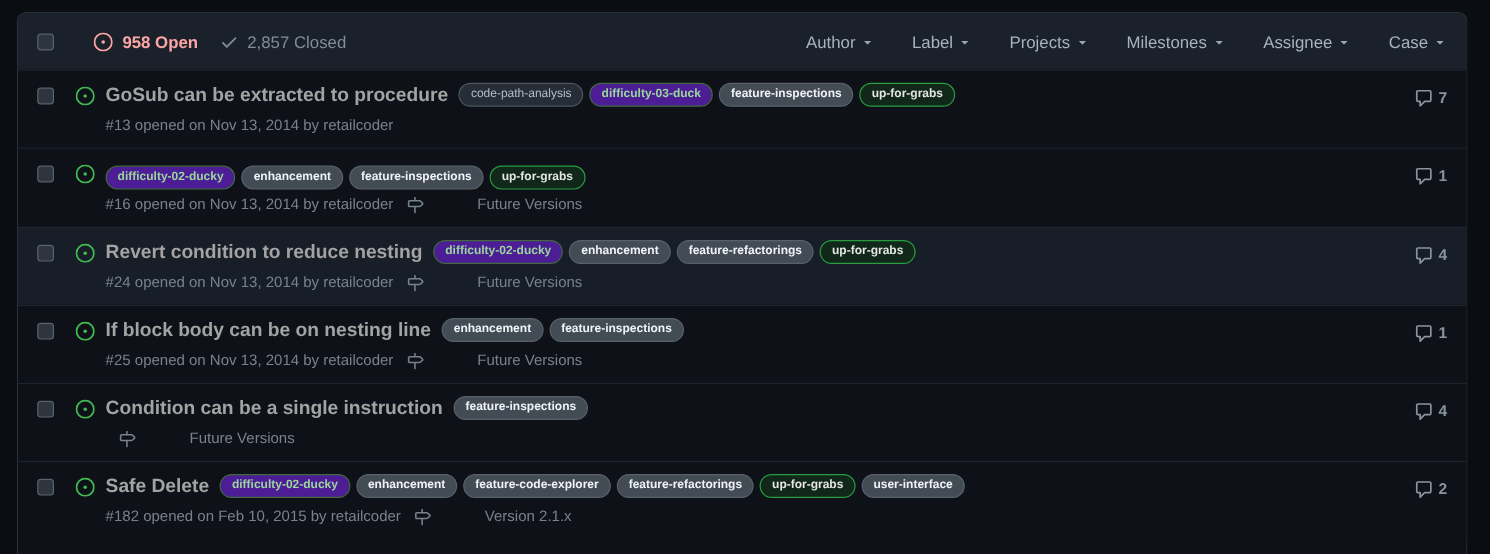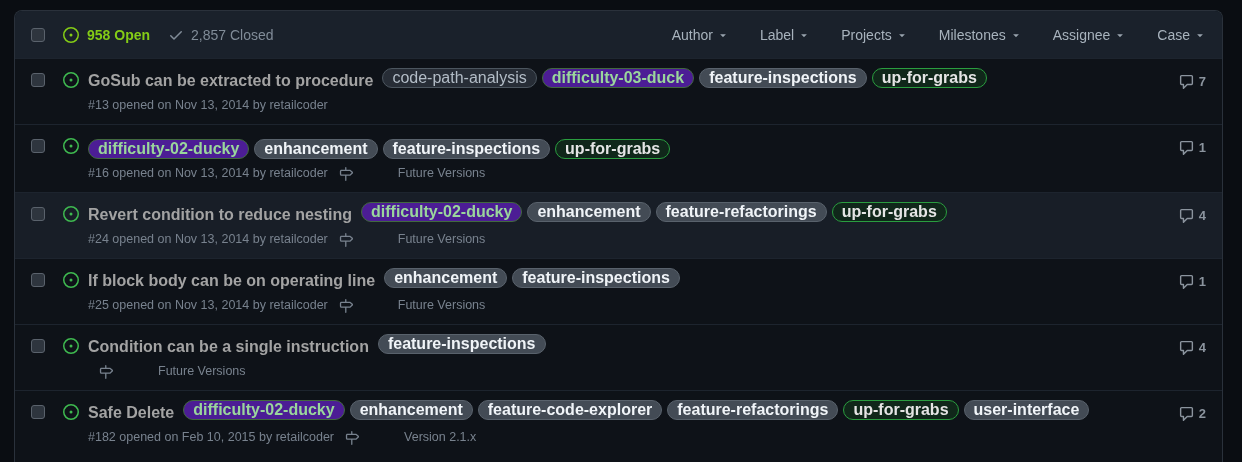--- a/index.html
+++ b/index.html
@@ -22,21 +22,21 @@
     border-radius: 7px 7px 0 0;
     display: flex; align-items: center;
     padding: 0 16px;
   }
   .checkbox {
     appearance: none; -webkit-appearance: none;
     width: 14px; height: 14px; flex: none;
     background: #2e353e; border: 1px solid #5a626c; border-radius: 3px;
     cursor: pointer;
   }
-  .open-toggle { display: flex; align-items: center; margin-left: 18px; color: #84cc16; cursor: pointer; }
+  .open-toggle { display: flex; align-items: center; margin-left: 33px; color: #fca5a5; cursor: pointer; }
   .open-toggle svg { flex: none; }
   .open-toggle .lbl { font-size: 14px; font-weight: 700; margin-left: 8px; }
   .closed-toggle { display: flex; align-items: center; margin-left: 18px; color: #818c98; cursor: pointer; }
   .closed-toggle .lbl { font-size: 14px; margin-left: 7px; }
   .spacer { flex: 1; }
   .filters { display: flex; align-items: center; }
   .filter {
     display: flex; align-items: center; margin-left: 31px;
     color: #a8b3bd; font-size: 14px; cursor: pointer;
   }
@@ -54,21 +54,21 @@
   .issue-main { flex: 1; margin-left: 9px; min-width: 0; }
   .title-line { line-height: 24px; }
   .issue-title {
     font-size: 16px; font-weight: 700; color: #a3a3a3;
     text-decoration: none; cursor: pointer; margin-right: 4px;
   }
   .labels-inline { display: inline; }
   .label {
     display: inline-block; vertical-align: 3px;
     height: 20px; line-height: 18px; padding: 0 9px;
-    border-radius: 10px; font-size: 16px; margin-left: 5px;
+    border-radius: 10px; font-size: 10px; margin-left: 5px;
     cursor: pointer; white-space: nowrap;
   }
   .label.outline   { background: #272d36; border: 1px solid #4c565f; color: #b3bdc7; font-weight: 400; }
   .label.difficulty{ background: #4c1d95; border: 1px solid #42693f; color: #9ad69c; font-weight: 700; }
   .label.solid     { background: #434b55; border: 1px solid #59626c; color: #f0f4f8; font-weight: 700; }
   .label.grabs     { background: #10271a; border: 1px solid #2a9d3f; color: #e5e5e5; font-weight: 700; }
   .labels-row { margin-top: 5px; }
   .labels-row .label:first-child { margin-left: 0; }
   .issue-meta {
     margin-top: 3px; font-size: 12.5px; color: #78828e;
@@ -228,21 +228,21 @@
   </div>
 
   <div class="issue-row">
     <input type="checkbox" class="checkbox" style="">
     <svg class="open-icon" width="16" height="16" viewBox="0 0 16 16" fill="currentColor">
           <path d="M8 9.5a1.5 1.5 0 1 0 0-3 1.5 1.5 0 0 0 0 3z"></path>
           <path d="M8 0a8 8 0 1 1 0 16A8 8 0 0 1 8 0zM1.5 8a6.5 6.5 0 1 0 13 0 6.5 6.5 0 0 0-13 0z"></path>
         </svg>
     <div class="issue-main">
       <div class="title-line">
-        <a class="issue-title">If block body can be on operating line</a><span class="labels-inline"><span class="label solid">enhancement</span><span class="label solid">feature-inspections</span></span>
+        <a class="issue-title">If block body can be on nesting line</a><span class="labels-inline"><span class="label solid">enhancement</span><span class="label solid">feature-inspections</span></span>
       </div>
 
       <div class="issue-meta">
         <span>#25 opened on Nov 13, 2014 by retailcoder</span>
         <span class="milestone">
           <svg width="14" height="14" viewBox="0 0 16 16" fill="currentColor">
                 <path d="M7.75 0a.75.75 0 0 1 .75.75V3h3.634c.414 0 .814.147 1.13.414l2.07 1.75a1.75 1.75 0 0 1 0 2.672l-2.07 1.75a1.75 1.75 0 0 1-1.13.414H8.5v5.25a.75.75 0 1 1-1.5 0V10H2.75A1.75 1.75 0 0 1 1 8.25v-3.5C1 3.784 1.784 3 2.75 3H7V.75A.75.75 0 0 1 7.75 0zM2.75 4.5a.25.25 0 0 0-.25.25v3.5c0 .138.112.25.25.25h9.384a.25.25 0 0 0 .161-.059l2.07-1.75a.25.25 0 0 0 0-.382l-2.07-1.75a.25.25 0 0 0-.161-.059H2.75z"></path>
               </svg>
           <span>Future Versions</span>
         </span>

